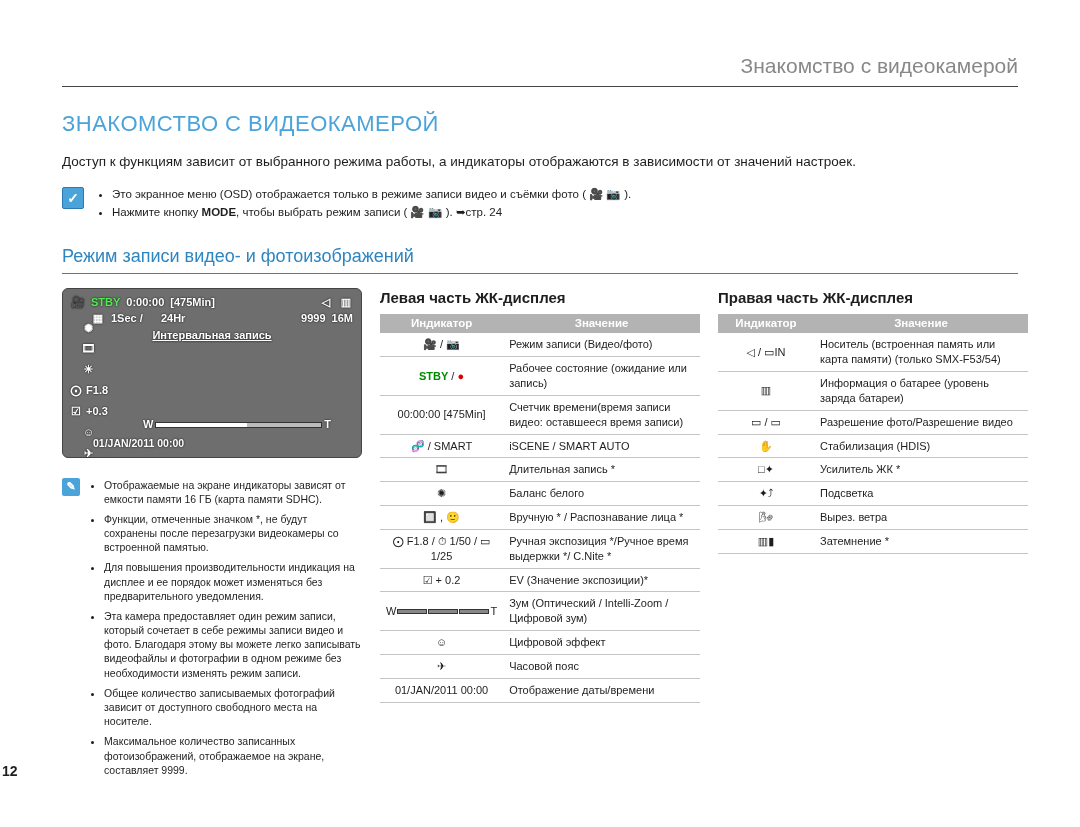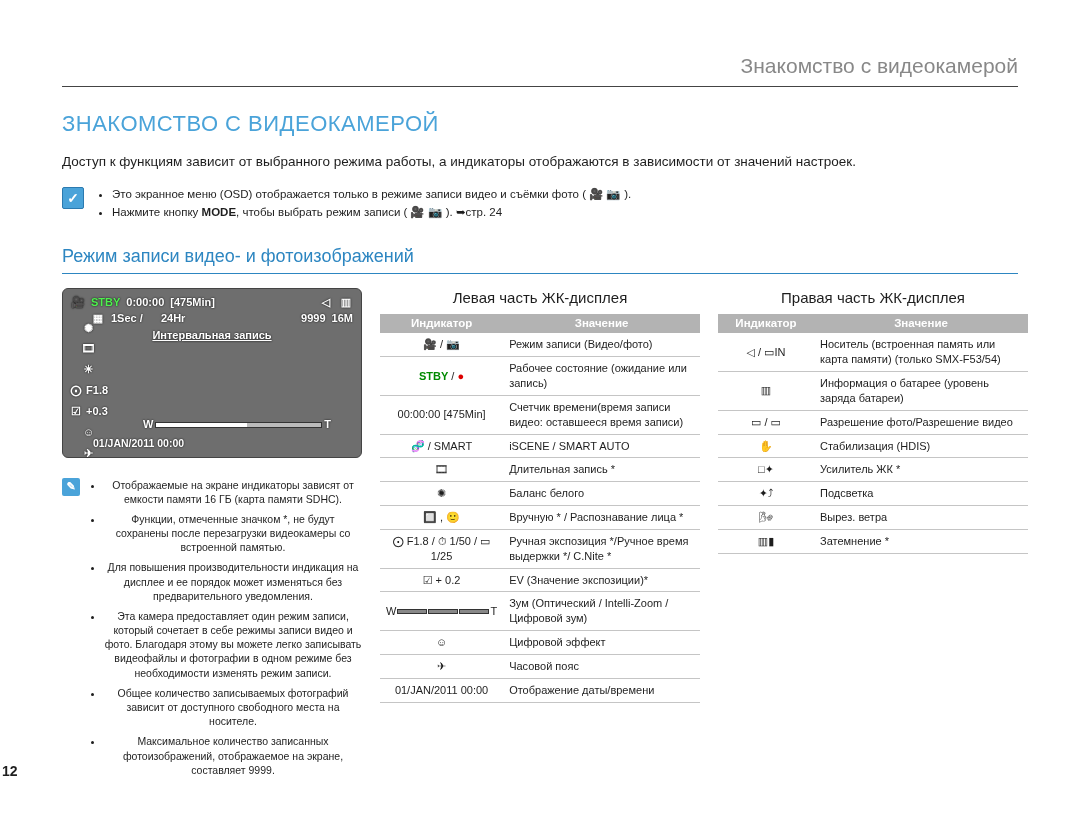--- a/index.html
+++ b/index.html
@@ -75,24 +75,24 @@
   }
   .glyph { display:inline-block; min-width:14px; text-align:center; }
 
   .tiny-notes { display:flex; gap:10px; }
   .tiny-note-icon {
     width:18px; height:18px; flex:0 0 18px;
     background:#4aa3d9; color:#fff; border-radius:2px;
     display:flex; align-items:center; justify-content:center;
     font-size:11px; font-weight:bold;
   }
-  .tiny-list { list-style:disc; padding-left:14px; font-size:10.5px; line-height:1.35;text-align:center; }
+  .tiny-list { list-style:disc; padding-left:14px; font-size:10.5px; line-height:1.35; }
   .tiny-list li { margin-bottom:6px; }
 
-  h3.panel-title { font-size:15px; font-weight:normal; margin-bottom:6px;text-align:center; }
+  h3.panel-title { font-size:15px; font-weight:bold; margin-bottom:6px; }
   table.ind {
     width:100%; border-collapse: collapse; font-size:11px;
   }
   table.ind th {
     background:#b3b3b3; color:#fff; font-weight:bold;
     padding:2px 6px; text-align:center; font-size:11.5px;
   }
   table.ind td {
     border-bottom:1px solid #c5c5c5; padding:4px 6px; vertical-align:middle;
   }

